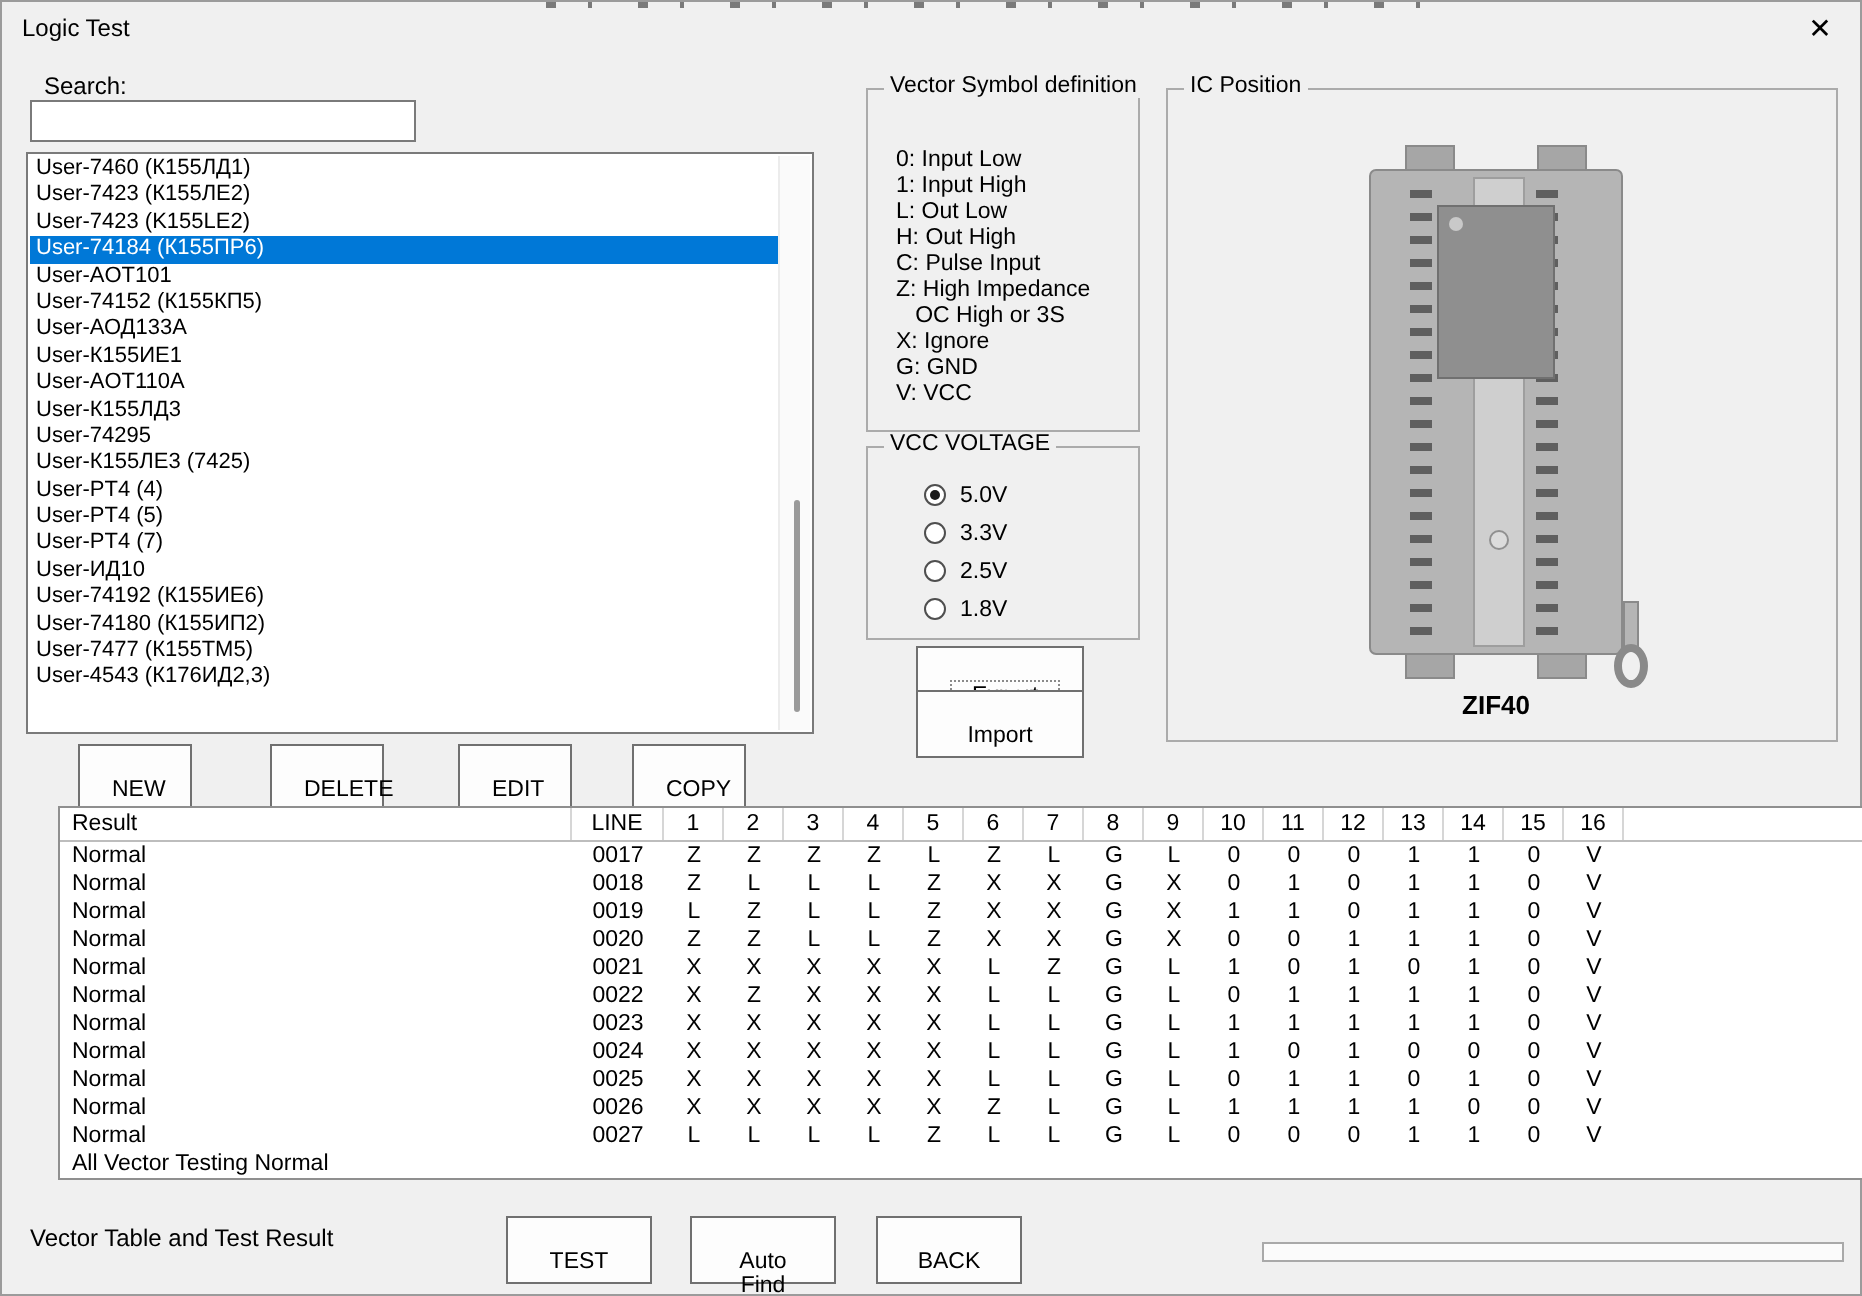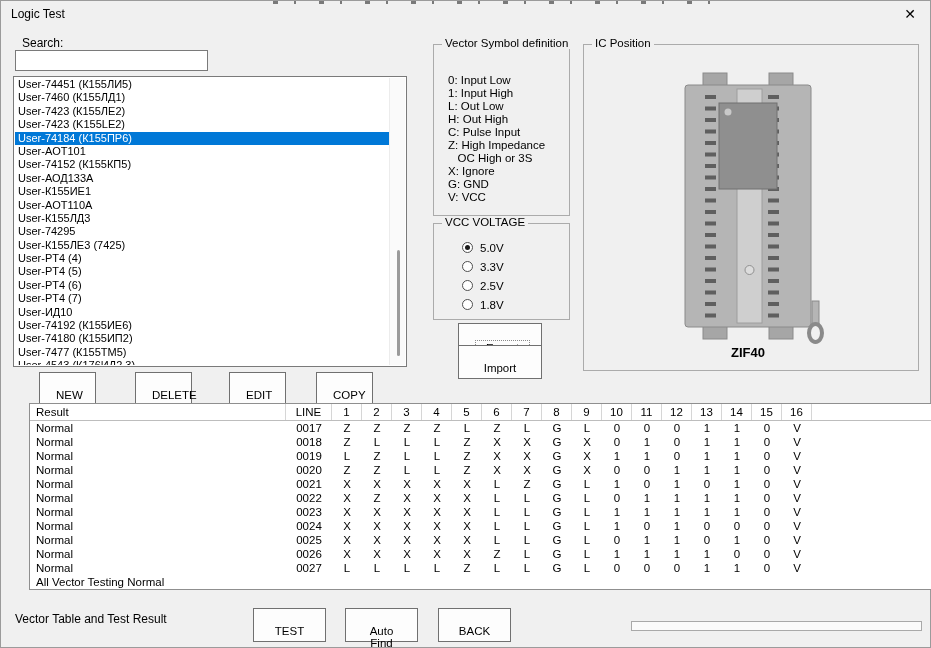--- a/index.html
+++ b/index.html
@@ -92,36 +92,34 @@
   <div class="titlebar">
     <span class="title">Logic Test</span>
     <span class="close">✕</span>
   </div>
 
   <div class="search-label">Search:</div>
   <input class="search-input" type="text" value="" style="">
 
   <div class="listbox">
     <div class="list-items" id="list-items">
-        <div class="list-item">User-74451 (К155ЛИ5)</div>
         <div class="list-item">User-7460 (К155ЛД1)</div>
         <div class="list-item">User-7423 (К155ЛЕ2)</div>
         <div class="list-item">User-7423 (K155LE2)</div>
         <div class="list-item selected">User-74184 (К155ПР6)</div>
         <div class="list-item">User-AOT101</div>
         <div class="list-item">User-74152 (К155КП5)</div>
         <div class="list-item">User-АОД133А</div>
         <div class="list-item">User-К155ИЕ1</div>
         <div class="list-item">User-AOT110A</div>
         <div class="list-item">User-К155ЛД3</div>
         <div class="list-item">User-74295</div>
         <div class="list-item">User-К155ЛЕ3 (7425)</div>
         <div class="list-item">User-PT4 (4)</div>
         <div class="list-item">User-PT4 (5)</div>
-        <div class="list-item">User-PT4 (6)</div>
         <div class="list-item">User-PT4 (7)</div>
         <div class="list-item">User-ИД10</div>
         <div class="list-item">User-74192 (К155ИЕ6)</div>
         <div class="list-item">User-74180 (К155ИП2)</div>
         <div class="list-item">User-7477 (К155ТМ5)</div>
         <div class="list-item">User-4543 (К176ИД2,3)</div>
       </div>
     <div class="list-scrollbar">
       <div class="thumb"></div>
     </div>

